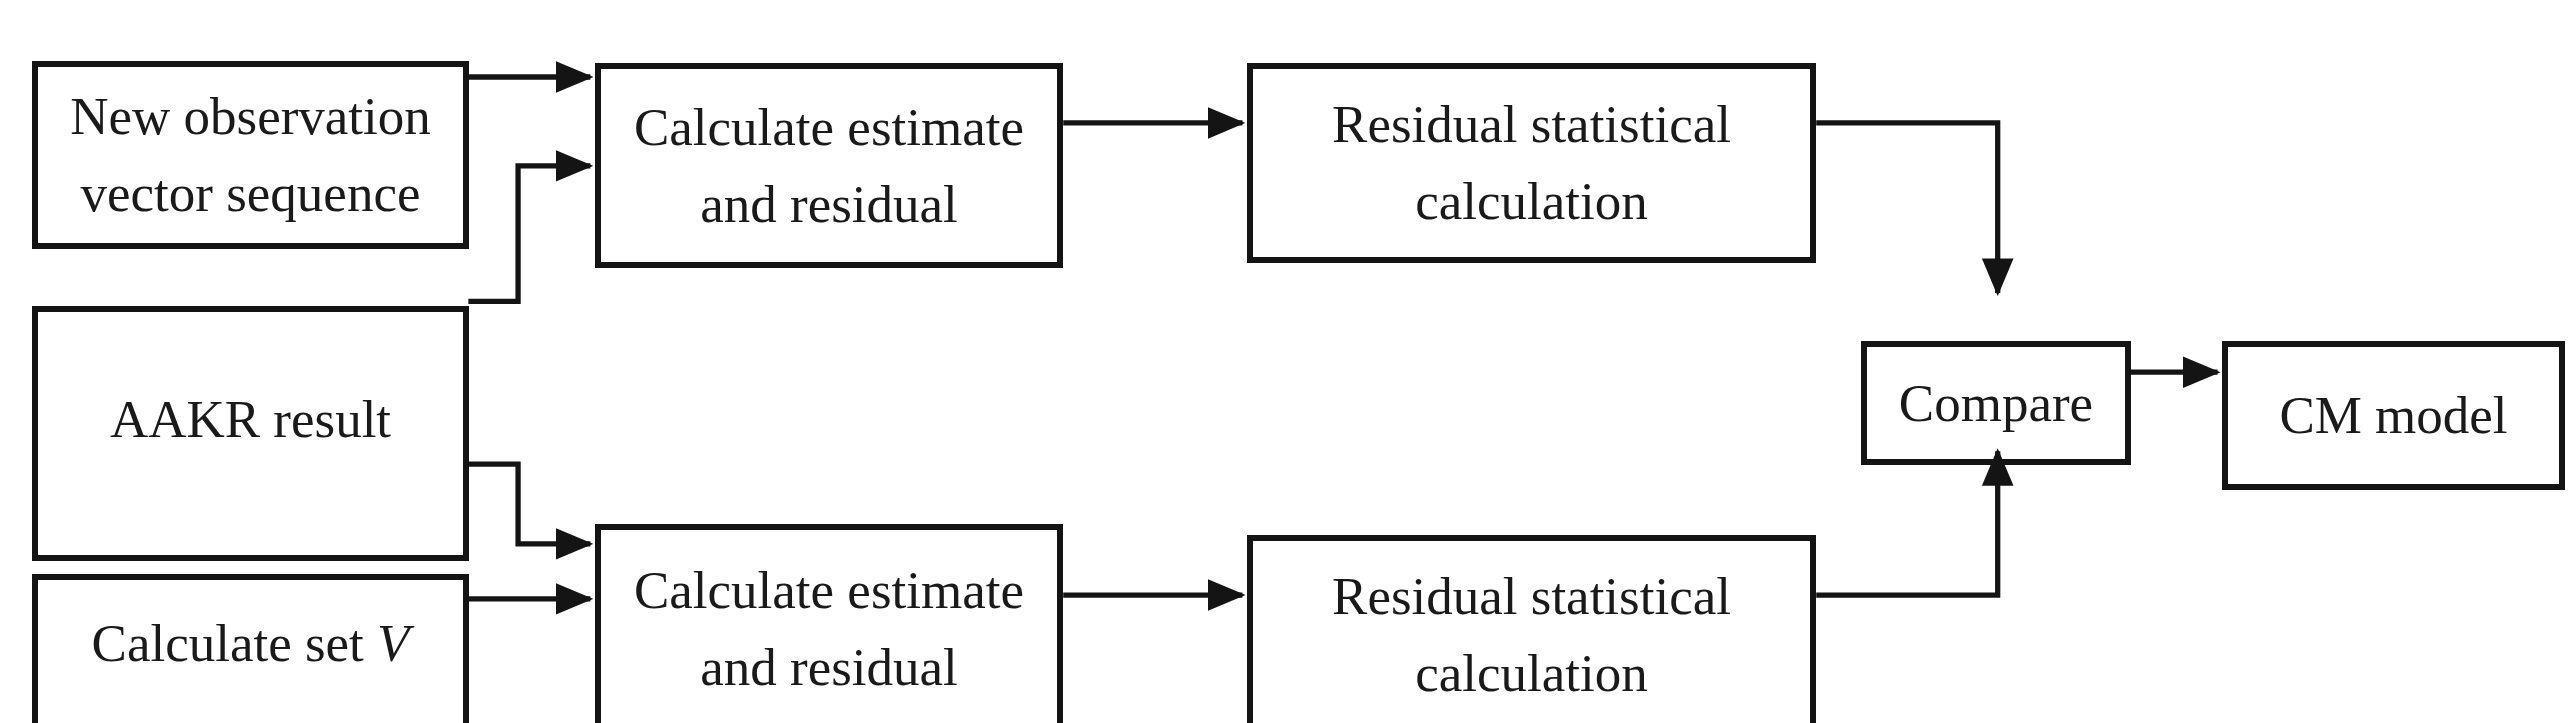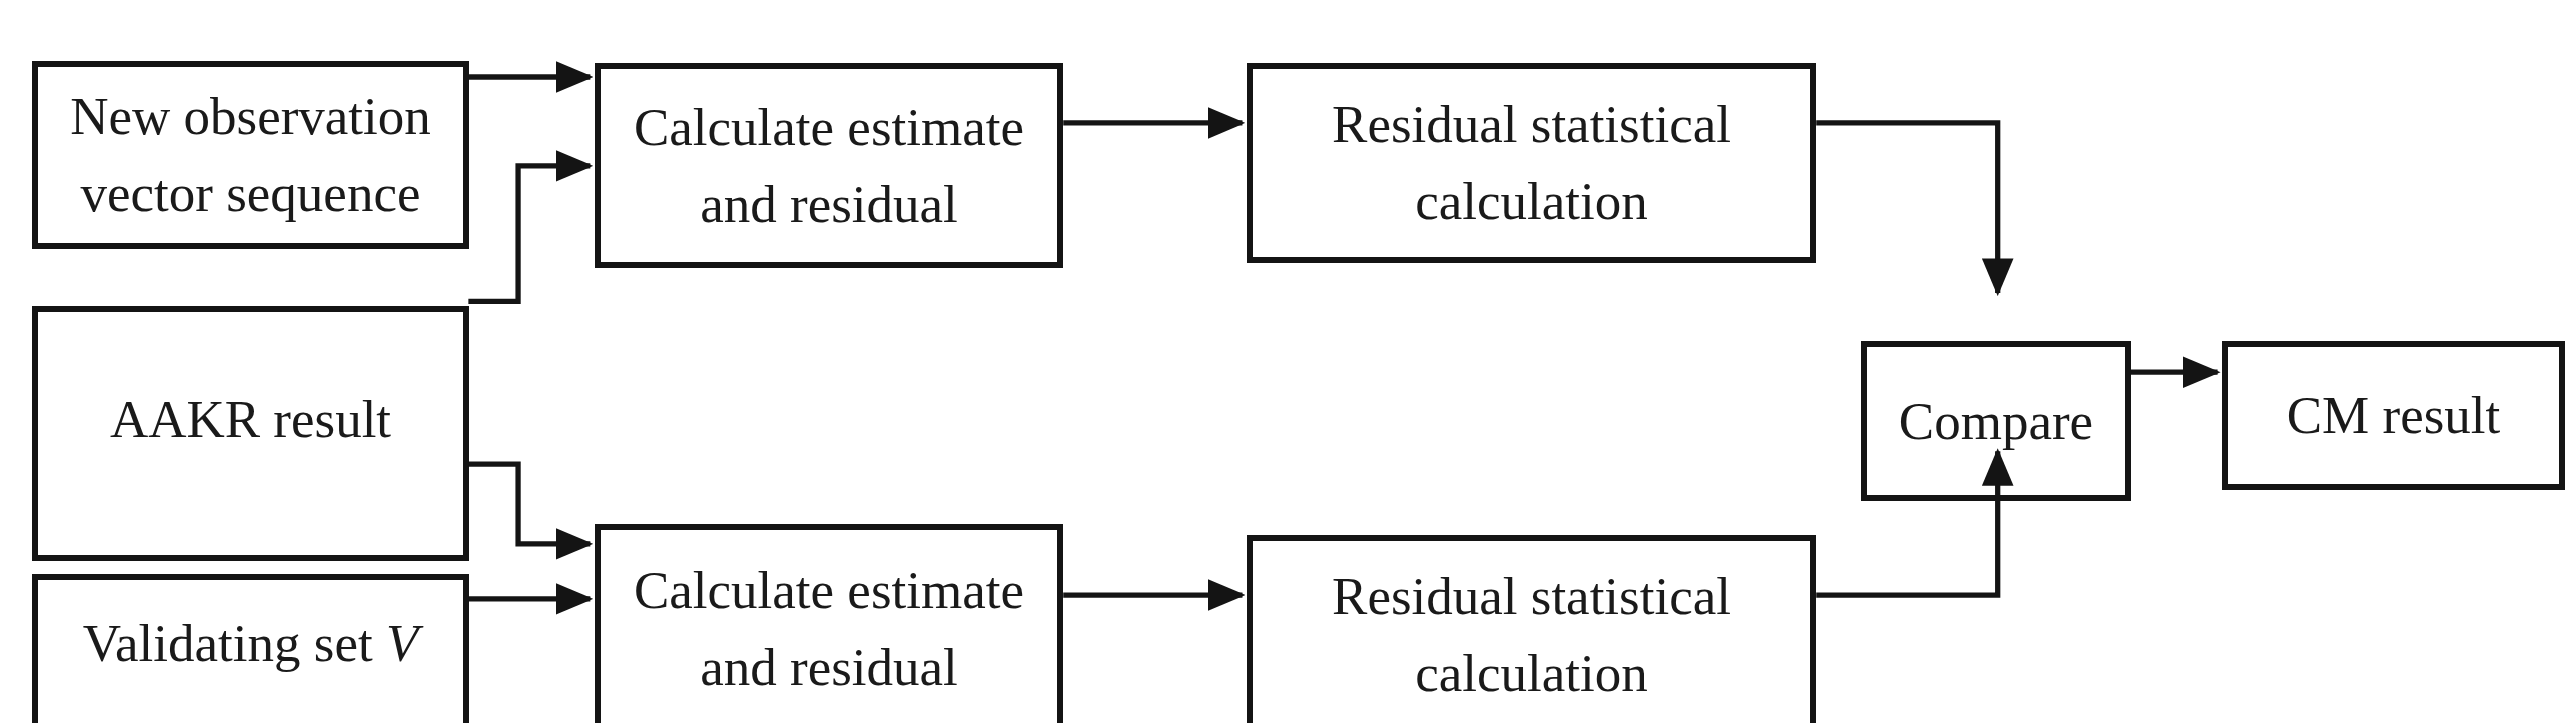--- a/index.html
+++ b/index.html
@@ -48,21 +48,21 @@
   <div class="box" style="left:32px;top:17.3px;width:437px;height:188px">
     <span class="lbl">New observation
 vector sequence</span>
   </div>
 
   <div class="box nudge-up" style="left:32px;top:262px;width:437px;height:255px">
     <span class="lbl">AAKR result</span>
   </div>
 
   <div class="box nudge-up" style="left:32px;top:530px;width:437px;height:166px">
-    <span class="lbl"><span>Validating set </span><i>V</i></span>
+    <span class="lbl"><span>Calculate set </span><i>V</i></span>
   </div>
 
   <div class="box" style="left:595px;top:19px;width:468px;height:205px">
     <span class="lbl">Calculate estimate
 and residual</span>
   </div>
 
   <div class="box" style="left:595px;top:480px;width:468px;height:209px">
     <span class="lbl">Calculate estimate
 and residual</span>
@@ -71,26 +71,26 @@
   <div class="box" style="left:1247px;top:19px;width:569px;height:200px">
     <span class="lbl">Residual statistical
 calculation</span>
   </div>
 
   <div class="box" style="left:1247px;top:491px;width:569px;height:199px">
     <span class="lbl">Residual statistical
 calculation</span>
   </div>
 
-  <div class="box" style="left:1861px;top:297px;width:270px;height:160px">
+  <div class="box" style="left:1861px;top:297px;width:270px;height:124px">
     <span class="lbl">Compare</span>
   </div>
 
   <div class="box" style="left:2222px;top:297px;width:343px;height:149px">
-    <span class="lbl">CM result</span>
+    <span class="lbl">CM model</span>
   </div>
 
   <svg class="wires" width="2576" height="724" viewBox="0 0 3421 961">
     <defs>
       <marker id="ah" markerUnits="userSpaceOnUse" markerWidth="50" markerHeight="42" refX="46" refY="21" orient="auto">
         <path d="M0,0 L50,21 L0,42 Z" fill="#141414"></path>
       </marker>
     </defs>
 
     <polyline points="622,102 784,102" marker-end="url(#ah)" 1=""></polyline>

